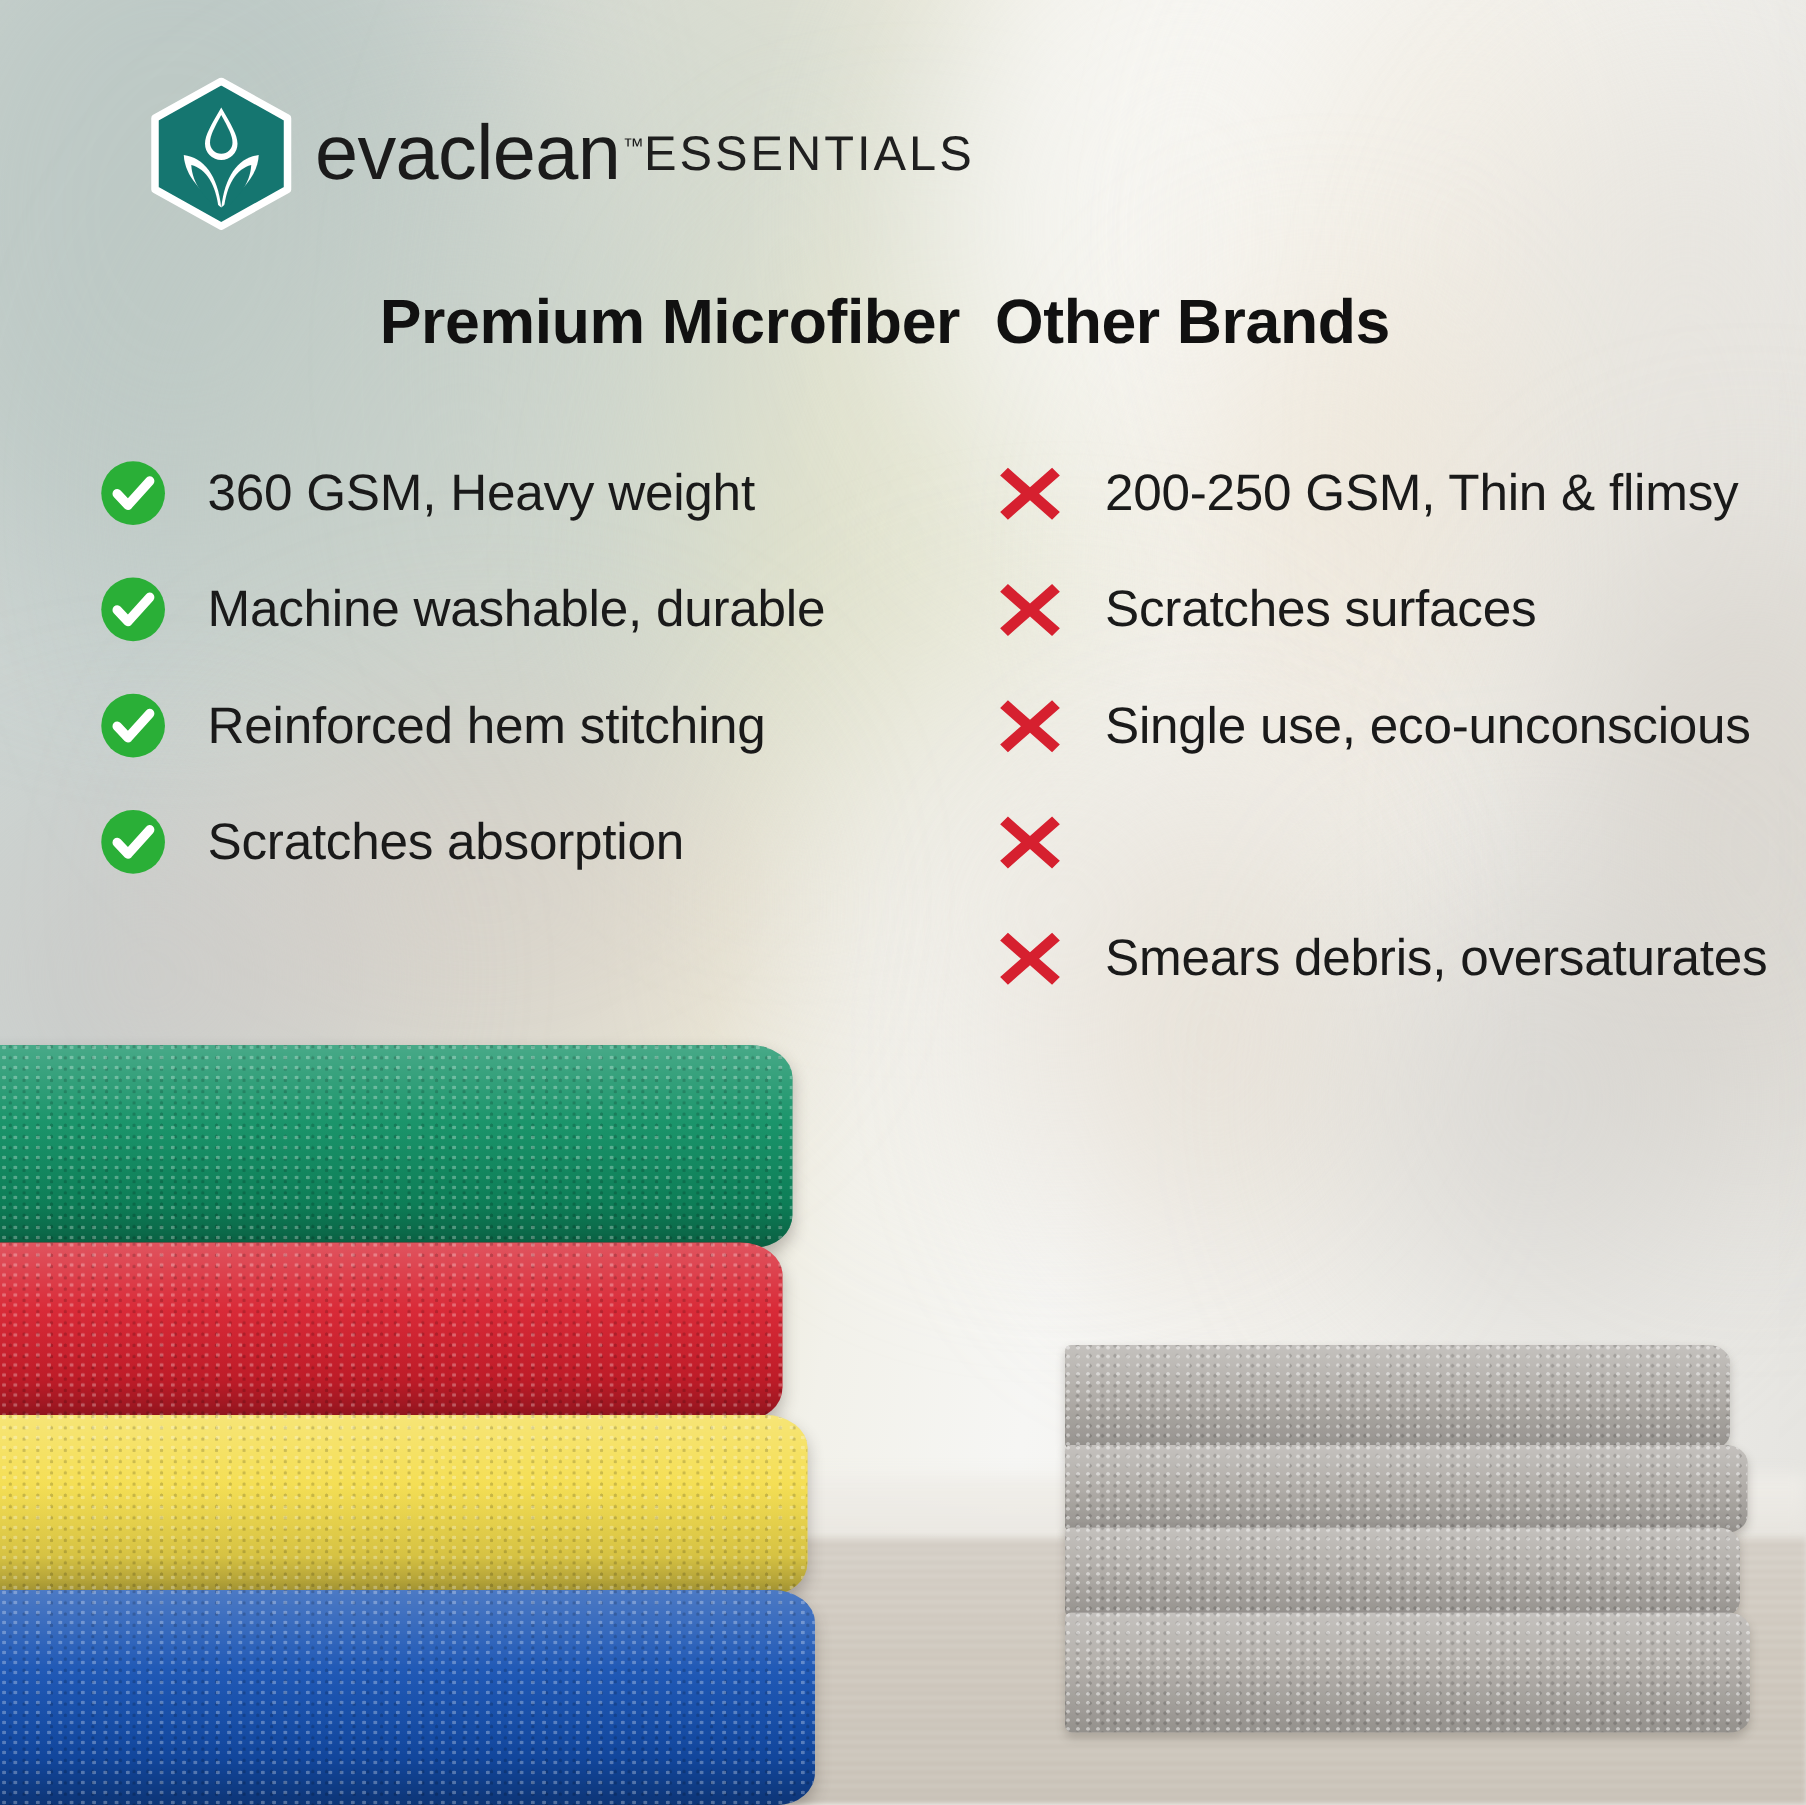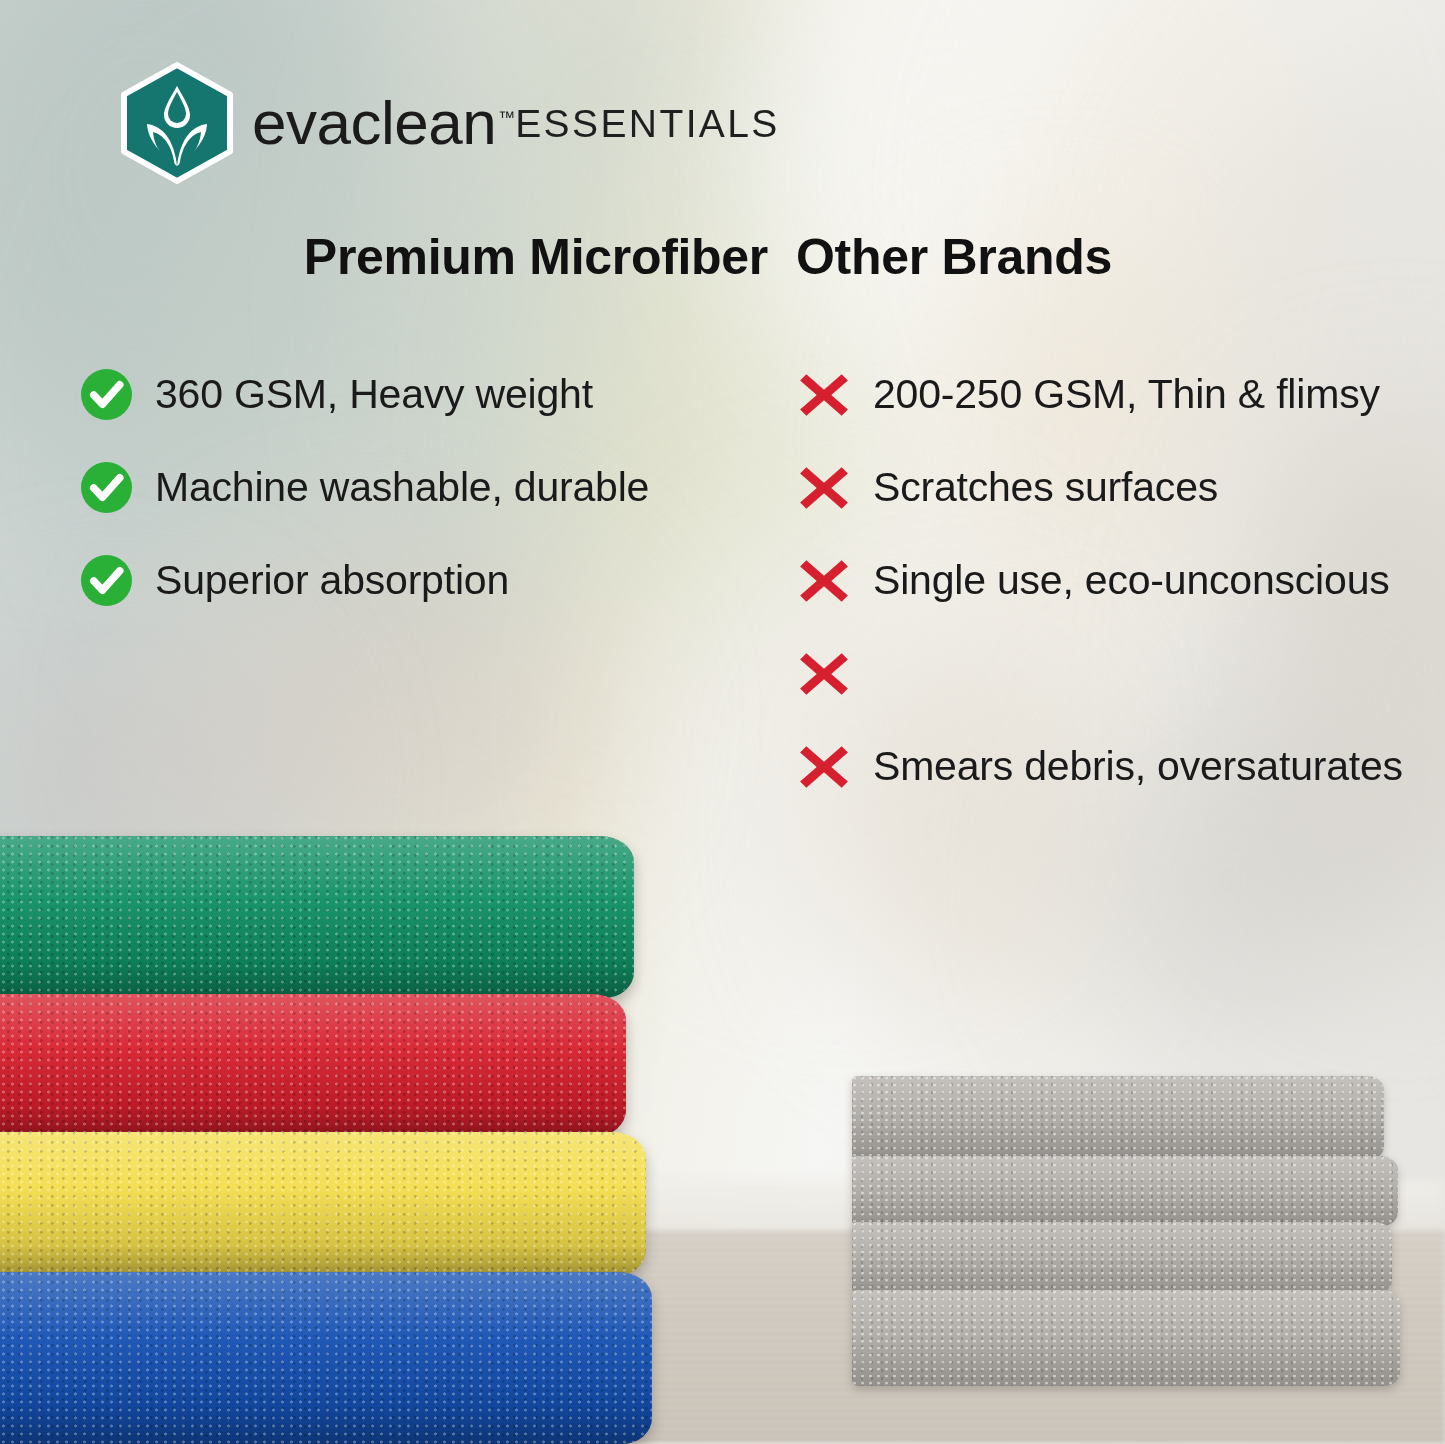--- a/index.html
+++ b/index.html
@@ -132,21 +132,21 @@
     letter-spacing: -0.3px;
     margin: 0 0 62px 0;
     white-space: nowrap;
   }
 
   .feature-list { margin: 0; padding: 0; list-style: none; }
   .feature-item {
     display: flex;
     align-items: center;
     height: 93px;
-    gap: 21px;
+    gap: 32px;
   }
   .feature-text {
     font-size: 41px;
     color: #1a1a1a;
     font-weight: 400;
     letter-spacing: -0.2px;
     white-space: nowrap;
     line-height: 1;
   }
 
@@ -284,29 +284,38 @@
         <span class="icon-slot">
           <svg class="check-icon" viewBox="0 0 52 52" aria-hidden="true">
             <circle cx="26" cy="26" r="25" fill="#2aaf37"></circle>
             <path d="M13.5 26.5 L22 35.5 L39 16.5" fill="none" stroke="#ffffff" stroke-width="7.4" stroke-linecap="round" stroke-linejoin="round"></path>
           </svg>
         </span>
         <span class="feature-text">Machine washable, durable</span>
       </li>
 
 
-
       <li class="feature-item">
         <span class="icon-slot">
           <svg class="check-icon" viewBox="0 0 52 52" aria-hidden="true">
             <circle cx="26" cy="26" r="25" fill="#2aaf37"></circle>
             <path d="M13.5 26.5 L22 35.5 L39 16.5" fill="none" stroke="#ffffff" stroke-width="7.4" stroke-linecap="round" stroke-linejoin="round"></path>
           </svg>
         </span>
-        <span class="feature-text">Superior absorption</span>
+        <span class="feature-text">Reinforced hem stitching</span>
+      </li>
+
+      <li class="feature-item">
+        <span class="icon-slot">
+          <svg class="check-icon" viewBox="0 0 52 52" aria-hidden="true">
+            <circle cx="26" cy="26" r="25" fill="#2aaf37"></circle>
+            <path d="M13.5 26.5 L22 35.5 L39 16.5" fill="none" stroke="#ffffff" stroke-width="7.4" stroke-linecap="round" stroke-linejoin="round"></path>
+          </svg>
+        </span>
+        <span class="feature-text">Scratches absorption</span>
       </li>
 
     </ul>
   </div>
 
   <div class="col right">
     <h2 class="col-heading">Other Brands</h2>
     <ul class="feature-list">
 
       <li class="feature-item">

